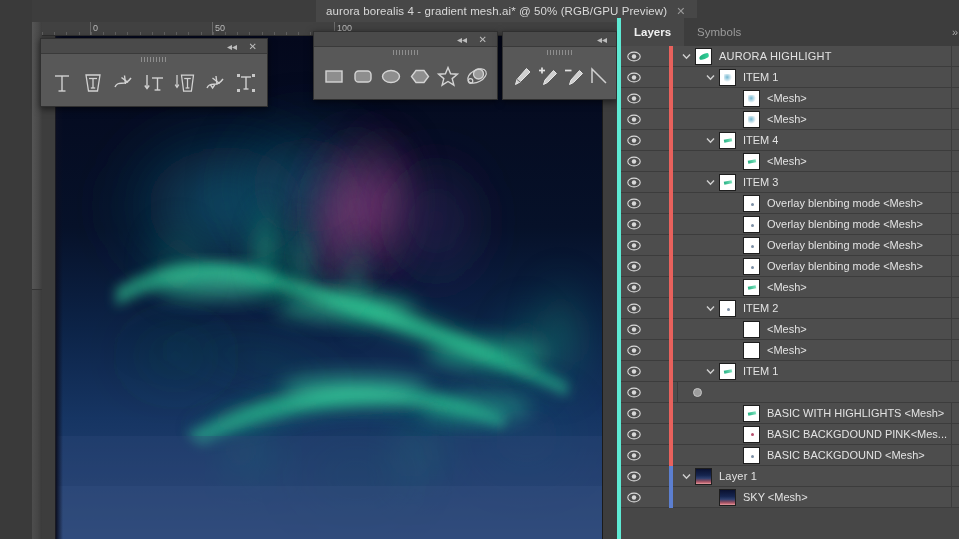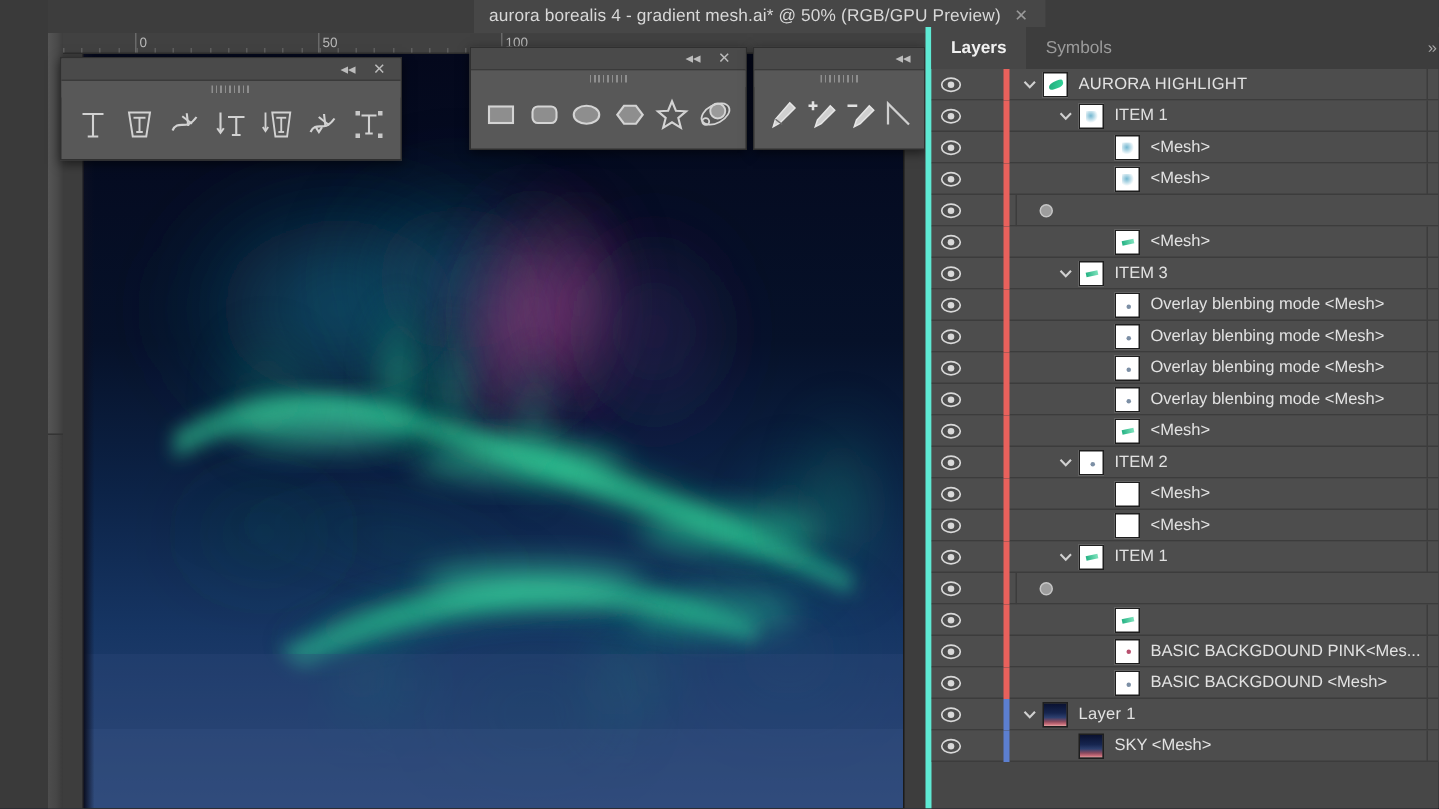--- a/index.html
+++ b/index.html
@@ -729,20 +729,29 @@
         </div>
         <div class="layer-row">
           <div class="lr-eye eye">
             <svg width="14" height="11" viewBox="0 0 14 11">
               <ellipse cx="7" cy="5.5" rx="6.2" ry="4.4" fill="none" stroke="#d8d8d8" stroke-width="1.1"></ellipse>
               <circle cx="7" cy="5.5" r="2.2" fill="#d8d8d8"></circle>
             </svg>
           </div>
           <div class="lr-lock"></div>
           <div class="lr-colorbar" style="background: rgb(232, 97, 92);"></div>
+          <div class="lr-body ind-1">
+            <div class="lr-arrow">
+              <svg width="9" height="7" viewBox="0 0 9 7">
+                <path d="M1 1.5 L4.5 5.2 L8 1.5" fill="none" stroke="#d0d0d0" stroke-width="1.4"></path>
+              </svg>
+            </div>
+            <div class="lr-thumb th-greenstroke"></div>
+            <div class="lr-name">ITEM 4</div>
+          </div>
           <div class="lr-target">
             <span class="tgt filled"></span>
           </div>
         </div>
         <div class="layer-row">
           <div class="lr-eye eye">
             <svg width="14" height="11" viewBox="0 0 14 11">
               <ellipse cx="7" cy="5.5" rx="6.2" ry="4.4" fill="none" stroke="#d8d8d8" stroke-width="1.1"></ellipse>
               <circle cx="7" cy="5.5" r="2.2" fill="#d8d8d8"></circle>
             </svg>
@@ -968,20 +977,21 @@
             <svg width="14" height="11" viewBox="0 0 14 11">
               <ellipse cx="7" cy="5.5" rx="6.2" ry="4.4" fill="none" stroke="#d8d8d8" stroke-width="1.1"></ellipse>
               <circle cx="7" cy="5.5" r="2.2" fill="#d8d8d8"></circle>
             </svg>
           </div>
           <div class="lr-lock"></div>
           <div class="lr-colorbar" style="background: rgb(232, 97, 92);"></div>
           <div class="lr-body ind-2">
             <div class="lr-arrow"></div>
             <div class="lr-thumb th-greenstroke"></div>
+            <div class="lr-name">BASIC WITH HIGHLIGHTS &lt;Mesh&gt;</div>
           </div>
           <div class="lr-target">
             <span class="tgt filled"></span>
           </div>
         </div>
         <div class="layer-row">
           <div class="lr-eye eye">
             <svg width="14" height="11" viewBox="0 0 14 11">
               <ellipse cx="7" cy="5.5" rx="6.2" ry="4.4" fill="none" stroke="#d8d8d8" stroke-width="1.1"></ellipse>
               <circle cx="7" cy="5.5" r="2.2" fill="#d8d8d8"></circle>

